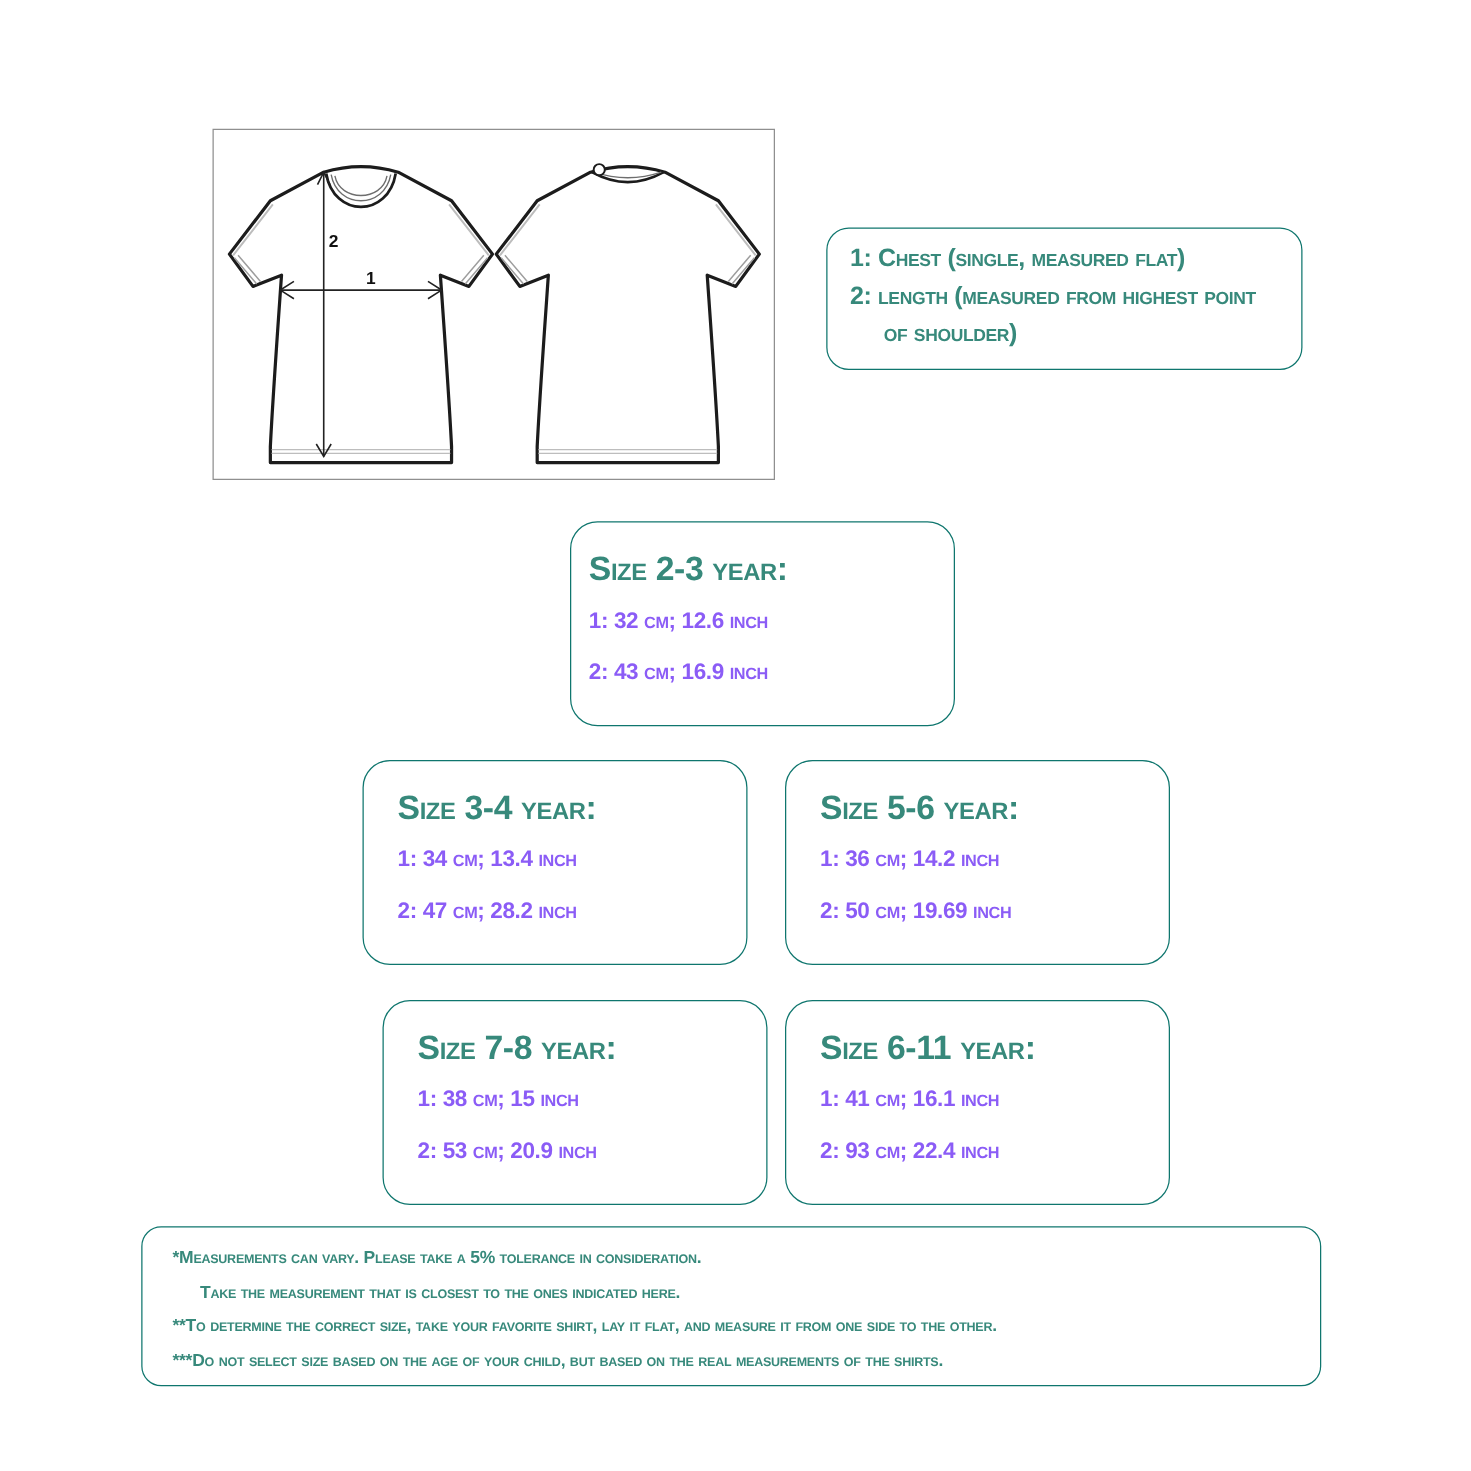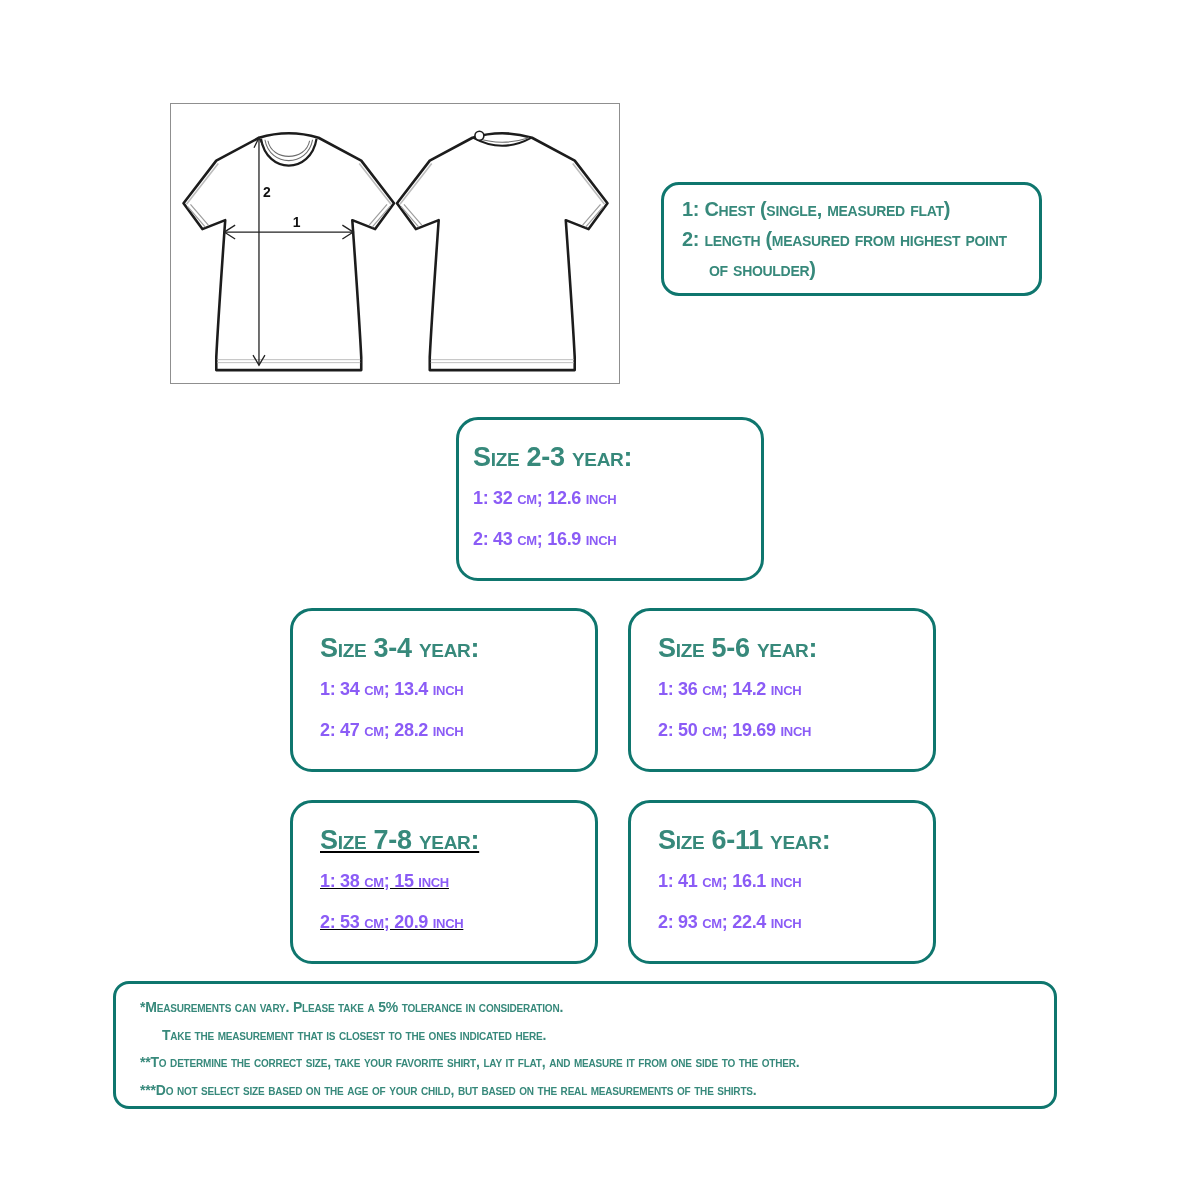--- a/index.html
+++ b/index.html
@@ -14,21 +14,21 @@
   .shirt-figure {
     position: absolute;
     left: 170px; top: 103px;
     width: 450px; height: 281px;
     border: 1px solid #8f8f8f;
     background: #ffffff;
     box-sizing: border-box;
   }
   .tealbox {
     position: absolute;
-    border: 3px solid #0f766e;
+    border: 1px solid #0f766e;
     background: #ffffff;
     box-sizing: border-box;
   }
   .legend-box {
     left: 661px; top: 182px;
     width: 381px; height: 114px;
     border-radius: 18px;
     padding: 9px 16px 9px 18px;
   }
   .legend-line {
@@ -42,21 +42,21 @@
     text-indent: -27px;
   }
   .size-box {
     width: 308px; height: 164px;
     border-radius: 22px;
     padding: 16px 0 0 27px;
   }
   .size-box.b23 { left: 456px; top: 417px; padding-left: 14px; }
   .size-box.b34 { left: 290px; top: 608px; }
   .size-box.b56 { left: 628px; top: 608px; }
-  .size-box.b78 { left: 290px; top: 800px; text-decoration: underline; }
+  .size-box.b78 { left: 306px; top: 800px; }
   .size-box.b911 { left: 628px; top: 800px; }
   .size-title {
     font-variant: small-caps;
     font-weight: bold;
     color: #37897b;
     font-size: 27px;
     line-height: 42px;
     letter-spacing: -0.3px;
     white-space: nowrap;
   }

